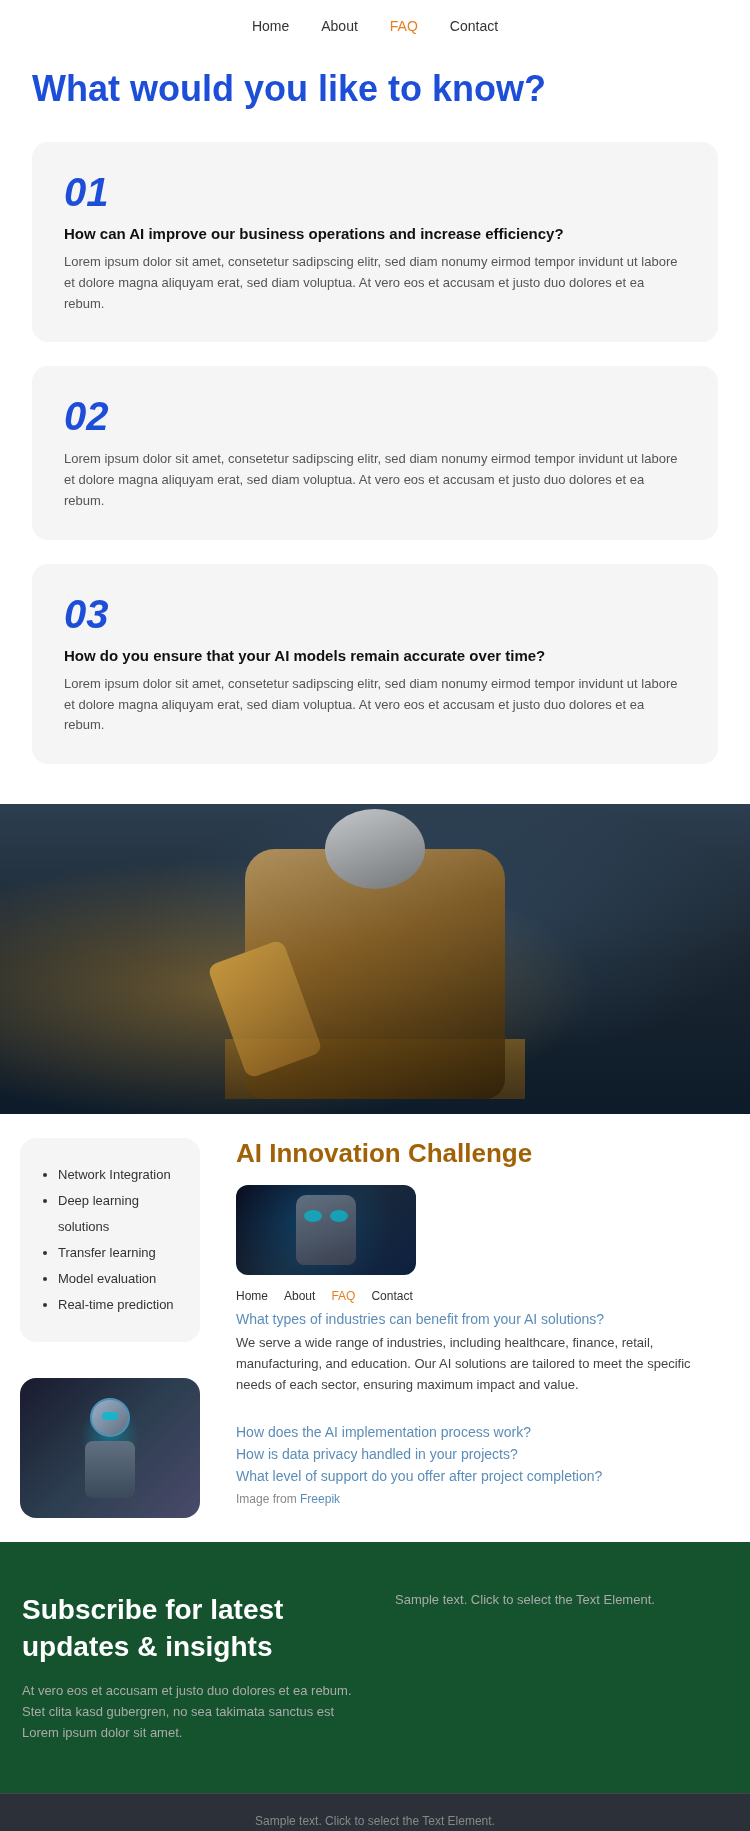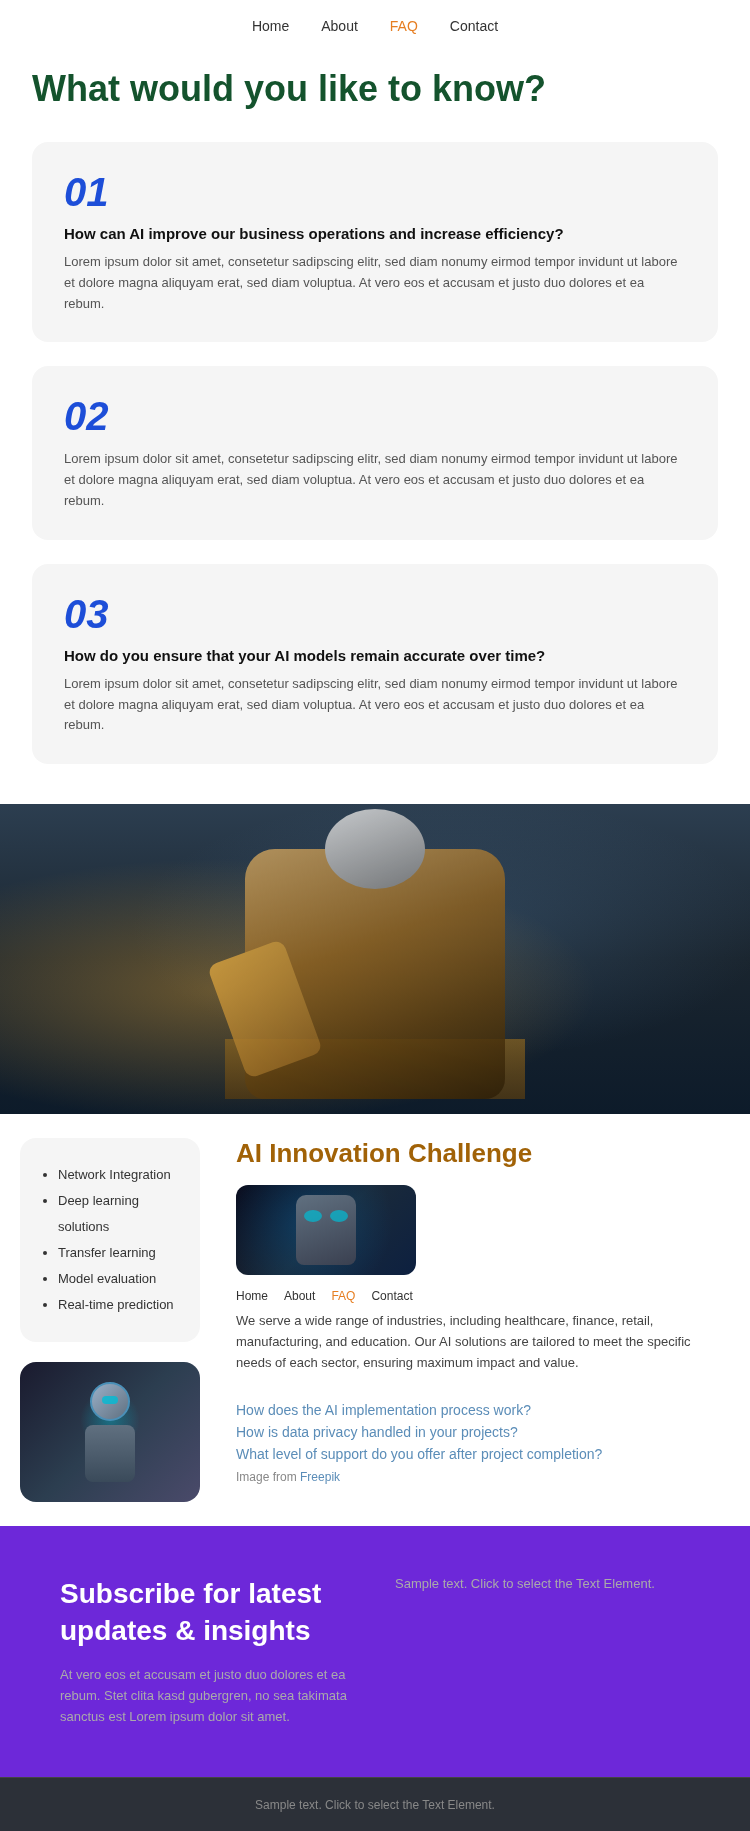--- a/index.html
+++ b/index.html
@@ -15,21 +15,21 @@
       font-family: Arial, sans-serif;
     }
     nav a { text-decoration: none; color: #333; }
     nav a.active { color: #e67e22; }
 
     
     .page-title {
       padding: 16px 32px 32px;
       font-size: 36px;
       font-weight: bold;
-      color: #14532d;
+      color: #1d4ed8;
       font-family: Arial, sans-serif;
     }
 
     
     .faq-section {
       padding: 0 32px 40px;
       display: flex;
       flex-direction: column;
       gap: 24px;
     }
@@ -136,21 +136,21 @@
       display: flex;
       gap: 0;
       background: #fff;
     }
     .left-panel {
       width: 220px;
       flex-shrink: 0;
       padding: 24px 20px;
       display: flex;
       flex-direction: column;
-      gap: 20px;
+      gap: 36px;
     }
     .features-card {
       background: #f5f5f5;
       border-radius: 16px;
       padding: 24px 20px;
     }
     .features-list {
       list-style: disc;
       padding-left: 18px;
       font-size: 13px;
@@ -305,22 +305,22 @@
       font-family: Arial, sans-serif;
       margin-top: 8px;
     }
     .image-credit a {
       color: #5b8db8;
       text-decoration: none;
     }
 
     
     .subscribe-section {
-      background: #6d28d9;
-      padding: 50px 60px 50px;
+      background: #14532d;
+      padding: 50px 22px 50px;
       display: flex;
       gap: 40px;
       align-items: flex-start;
     }
     .subscribe-left {
       flex: 1;
     }
     .subscribe-title {
       font-size: 28px;
       font-weight: bold;
@@ -467,20 +467,21 @@
       <div class="challenge-image-face"></div>
     </div>
 
     <div class="mini-nav">
       <span>Home</span>
       <span>About</span>
       <span class="active">FAQ</span>
       <span>Contact</span>
     </div>
 
+    <div class="faq-link">What types of industries can benefit from your AI solutions?</div>
 
     <div class="faq-expanded-answer">We serve a wide range of industries, including healthcare, finance, retail, manufacturing, and education. Our AI solutions are tailored to meet the specific needs of each sector, ensuring maximum impact and value.</div>
 
     <div class="faq-link">How does the AI implementation process work?</div>
     <div class="faq-link">How is data privacy handled in your projects?</div>
     <div class="faq-link">What level of support do you offer after project completion?</div>
 
     <div class="image-credit">
       <span>Image from</span>
       <a href="#">Freepik</a>

